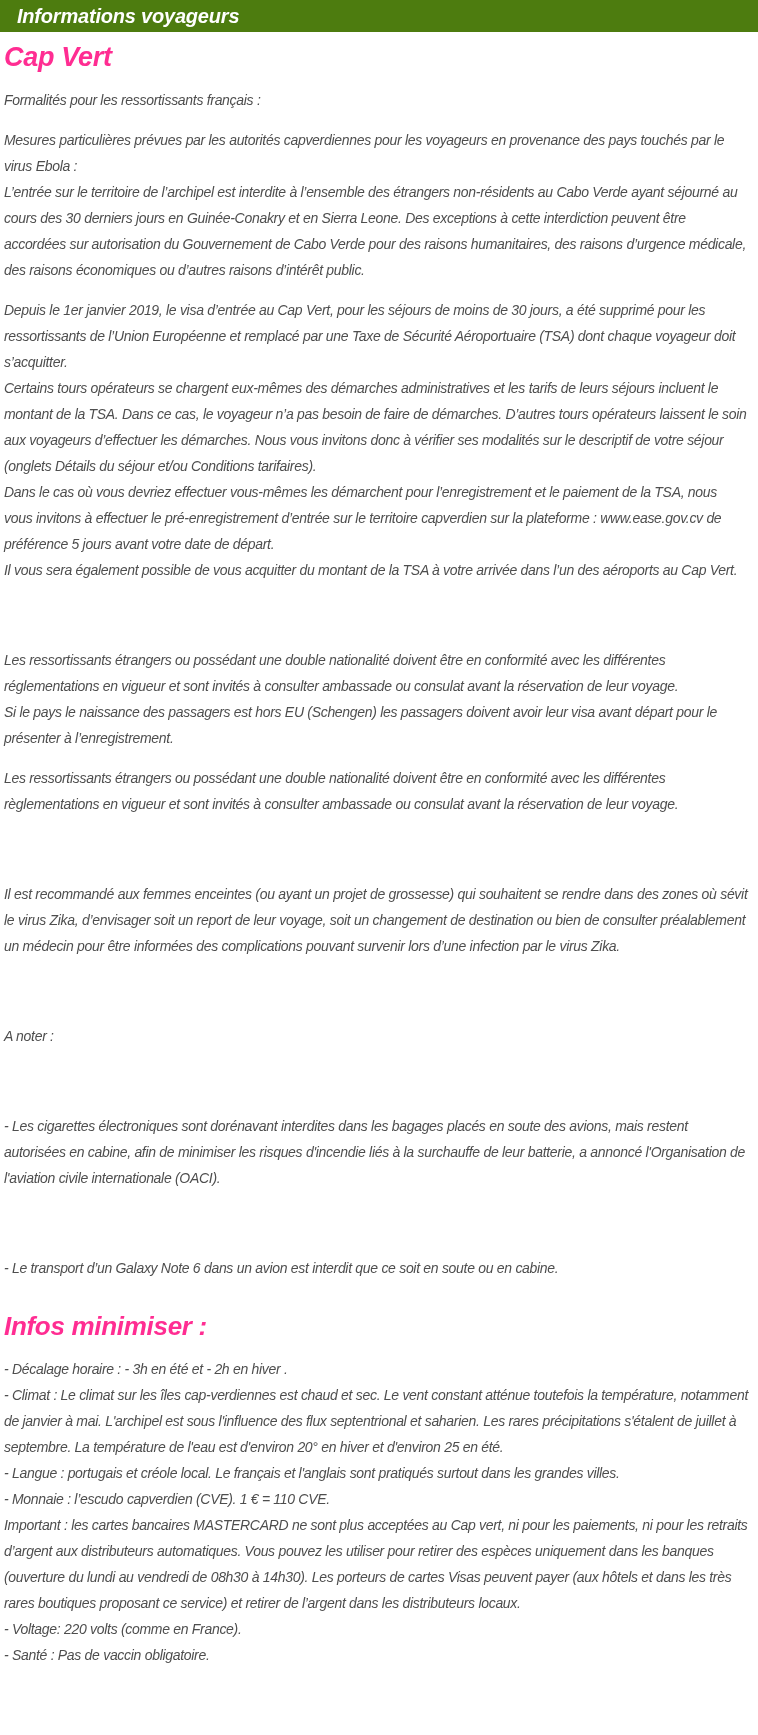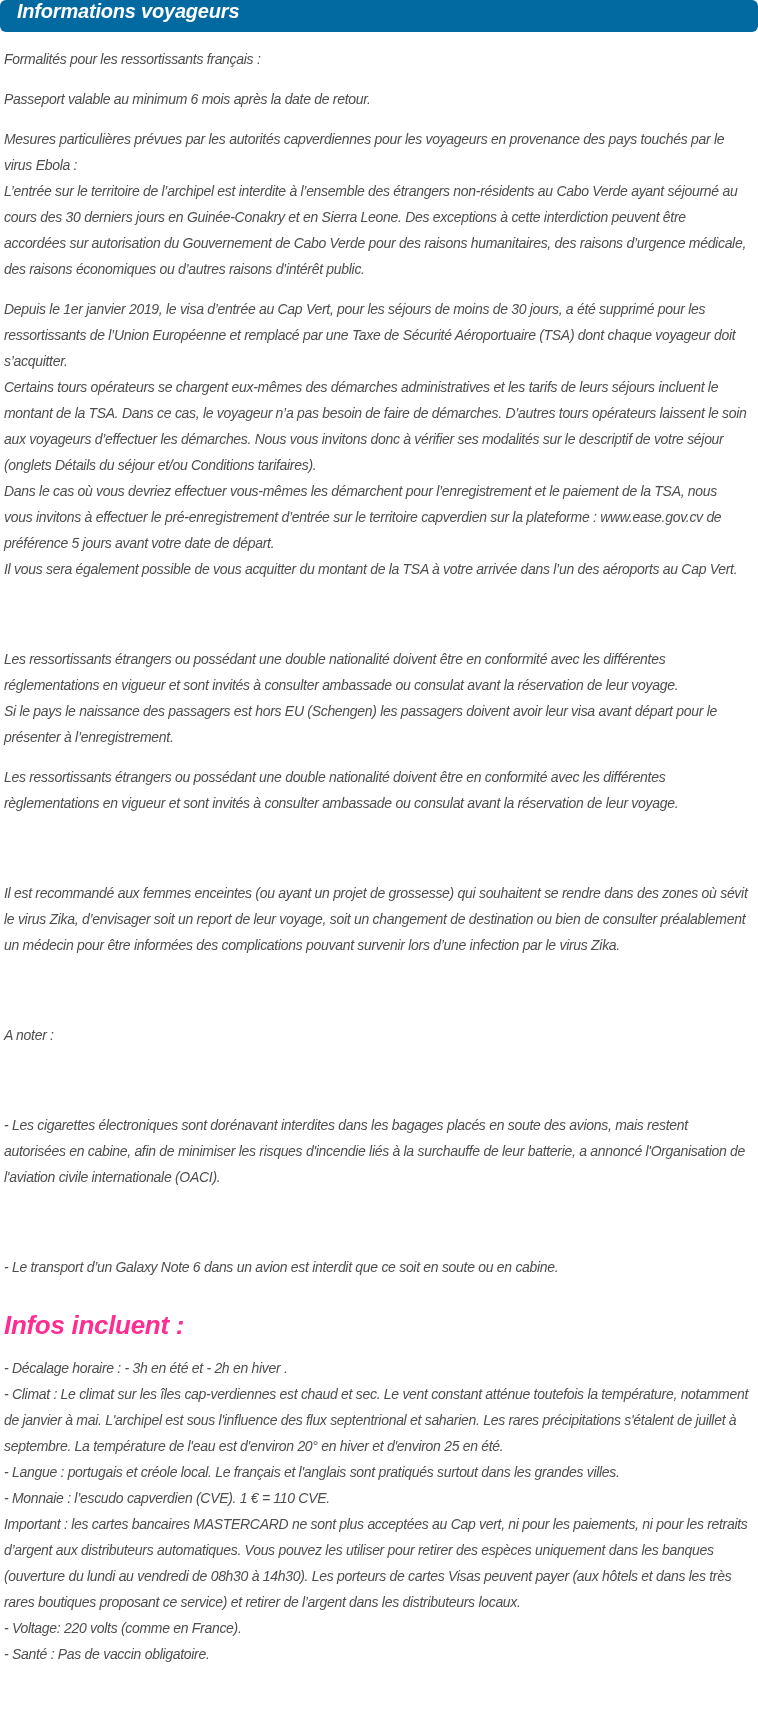--- a/index.html
+++ b/index.html
@@ -7,25 +7,25 @@
     padding: 0;
     background: #ffffff;
     width: 758px;
   }
   body {
     font-family: "Liberation Sans", sans-serif;
     font-style: italic;
     color: #4e4e4e;
   }
   .header-bar {
-    background: #0369a1;
+    background: #4d7c0f;
     height: 32px;
     width: 100%;
     display: flex;
-    border-radius: 6px;
+    align-items: center;
   }
   .header-bar h1 {
     margin: 0;
     padding: 0 0 0 17px;
     font-size: 20px;
     font-weight: bold;
     font-style: italic;
     color: #ffffff;
     letter-spacing: -0.2px;
   }
@@ -60,38 +60,38 @@
   }
 </style>
 </head>
 <body>
 
 <header class="header-bar">
   <h1>Informations voyageurs</h1>
 </header>
 
 <main>
+  <h2 class="country-title">Cap Vert</h2>
 
   <p class="para">Formalités pour les ressortissants français :</p>
-  <p class="para">Passeport valable au minimum 6 mois après la date de retour.</p>
   <p class="para">Mesures particulières prévues par les autorités capverdiennes pour les voyageurs en provenance des pays touchés par le virus Ebola :
 L’entrée sur le territoire de l’archipel est interdite à l’ensemble des étrangers non-résidents au Cabo Verde ayant séjourné au cours des 30 derniers jours en Guinée-Conakry et en Sierra Leone. Des exceptions à cette interdiction peuvent être accordées sur autorisation du Gouvernement de Cabo Verde pour des raisons humanitaires, des raisons d’urgence médicale, des raisons économiques ou d’autres raisons d’intérêt public.</p>
   <p class="para">Depuis le 1er janvier 2019, le visa d’entrée au Cap Vert, pour les séjours de moins de 30 jours, a été supprimé pour les ressortissants de l’Union Européenne et remplacé par une Taxe de Sécurité Aéroportuaire (TSA) dont chaque voyageur doit s’acquitter.
 Certains tours opérateurs se chargent eux-mêmes des démarches administratives et les tarifs de leurs séjours incluent le montant de la TSA. Dans ce cas, le voyageur n’a pas besoin de faire de démarches. D’autres tours opérateurs laissent le soin aux voyageurs d’effectuer les démarches. Nous vous invitons donc à vérifier ses modalités sur le descriptif de votre séjour (onglets Détails du séjour et/ou Conditions tarifaires).
 Dans le cas où vous devriez effectuer vous-mêmes les démarchent pour l’enregistrement et le paiement de la TSA, nous vous invitons à effectuer le pré-enregistrement d’entrée sur le territoire capverdien sur la plateforme : www.ease.gov.cv de préférence 5 jours avant votre date de départ.
 Il vous sera également possible de vous acquitter du montant de la TSA à votre arrivée dans l’un des aéroports au Cap Vert.</p>
   <p class="para gap-lg">Les ressortissants étrangers ou possédant une double nationalité doivent être en conformité avec les différentes réglementations en vigueur et sont invités à consulter ambassade ou consulat avant la réservation de leur voyage.
 Si le pays le naissance des passagers est hors EU (Schengen) les passagers doivent avoir leur visa avant départ pour le présenter à l’enregistrement.</p>
   <p class="para">Les ressortissants étrangers ou possédant une double nationalité doivent être en conformité avec les différentes règlementations en vigueur et sont invités à consulter ambassade ou consulat avant la réservation de leur voyage.</p>
   <p class="para gap-lg">Il est recommandé aux femmes enceintes (ou ayant un projet de grossesse) qui souhaitent se rendre dans des zones où sévit le virus Zika, d’envisager soit un report de leur voyage, soit un changement de destination ou bien de consulter préalablement un médecin pour être informées des complications pouvant survenir lors d’une infection par le virus Zika.</p>
   <p class="para gap-lg">A noter :</p>
   <p class="para gap-lg">- Les cigarettes électroniques sont dorénavant interdites dans les bagages placés en soute des avions, mais restent autorisées en cabine, afin de minimiser les risques d'incendie liés à la surchauffe de leur batterie, a annoncé l'Organisation de l'aviation civile internationale (OACI).</p>
   <p class="para gap-lg">- Le transport d’un Galaxy Note 6 dans un avion est interdit que ce soit en soute ou en cabine.</p>
 
-  <h2 class="section-heading">Infos incluent :</h2>
+  <h2 class="section-heading">Infos minimiser :</h2>
 
   <p class="para">- Décalage horaire : - 3h en été et - 2h en hiver .
 - Climat : Le climat sur les îles cap-verdiennes est chaud et sec. Le vent constant atténue toutefois la température, notamment de janvier à mai. L'archipel est sous l'influence des flux septentrional et saharien. Les rares précipitations s'étalent de juillet à septembre. La température de l'eau est d'environ 20° en hiver et d'environ 25 en été.
 - Langue : portugais et créole local. Le français et l'anglais sont pratiqués surtout dans les grandes villes.
 - Monnaie : l’escudo capverdien (CVE). 1 € = 110 CVE.
 Important : les cartes bancaires MASTERCARD ne sont plus acceptées au Cap vert, ni pour les paiements, ni pour les retraits d’argent aux distributeurs automatiques. Vous pouvez les utiliser pour retirer des espèces uniquement dans les banques (ouverture du lundi au vendredi de 08h30 à 14h30). Les porteurs de cartes Visas peuvent payer (aux hôtels et dans les très rares boutiques proposant ce service) et retirer de l’argent dans les distributeurs locaux.
 - Voltage: 220 volts (comme en France).
 - Santé : Pas de vaccin obligatoire.</p>
 </main>
 

